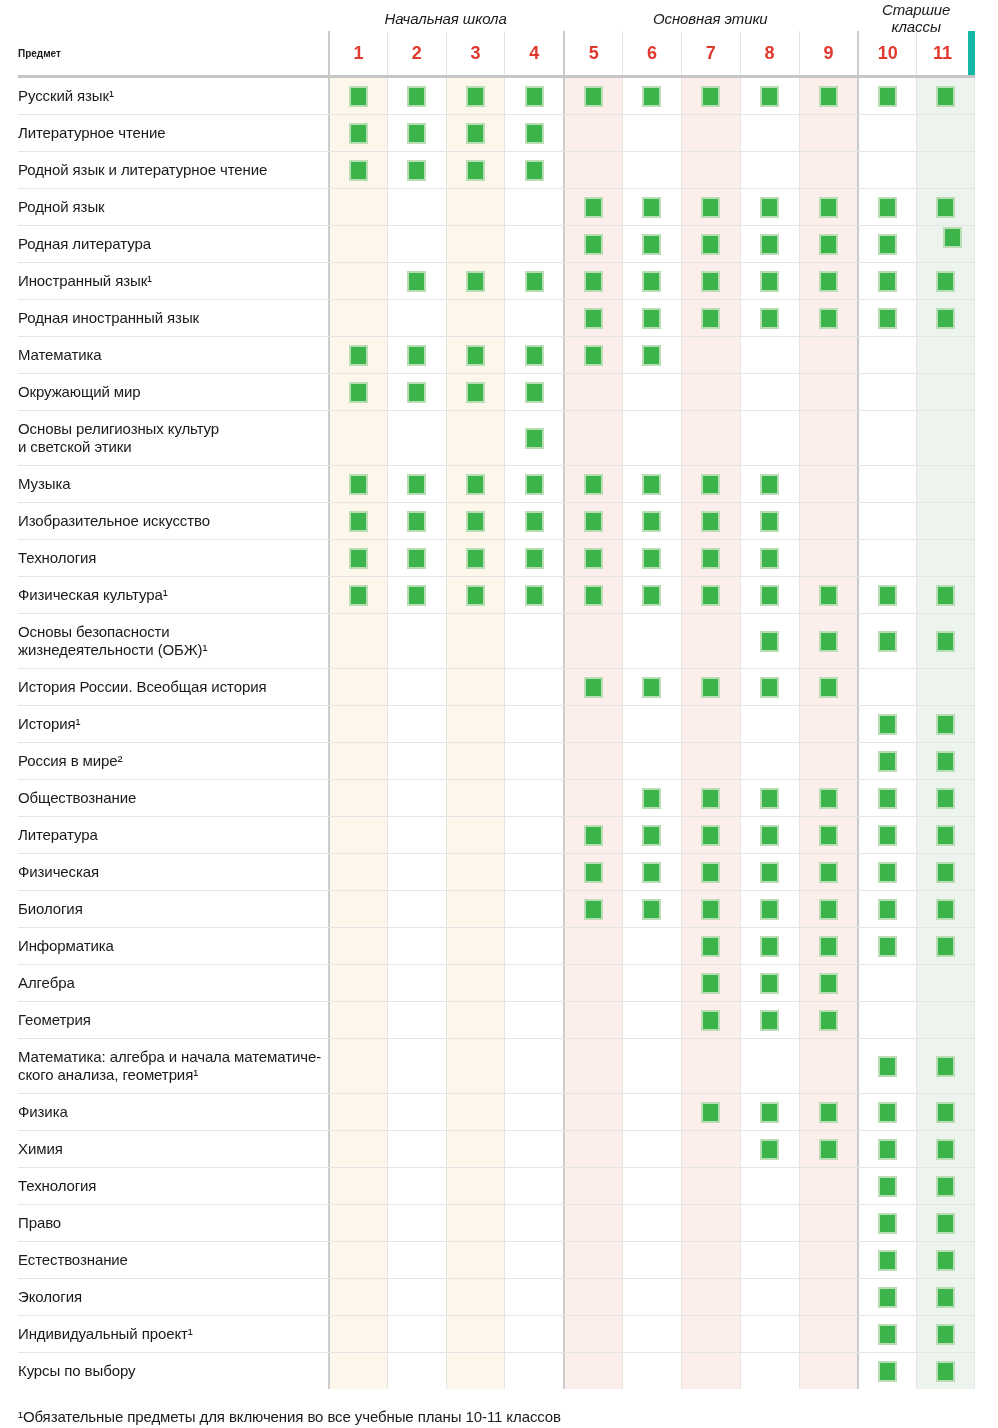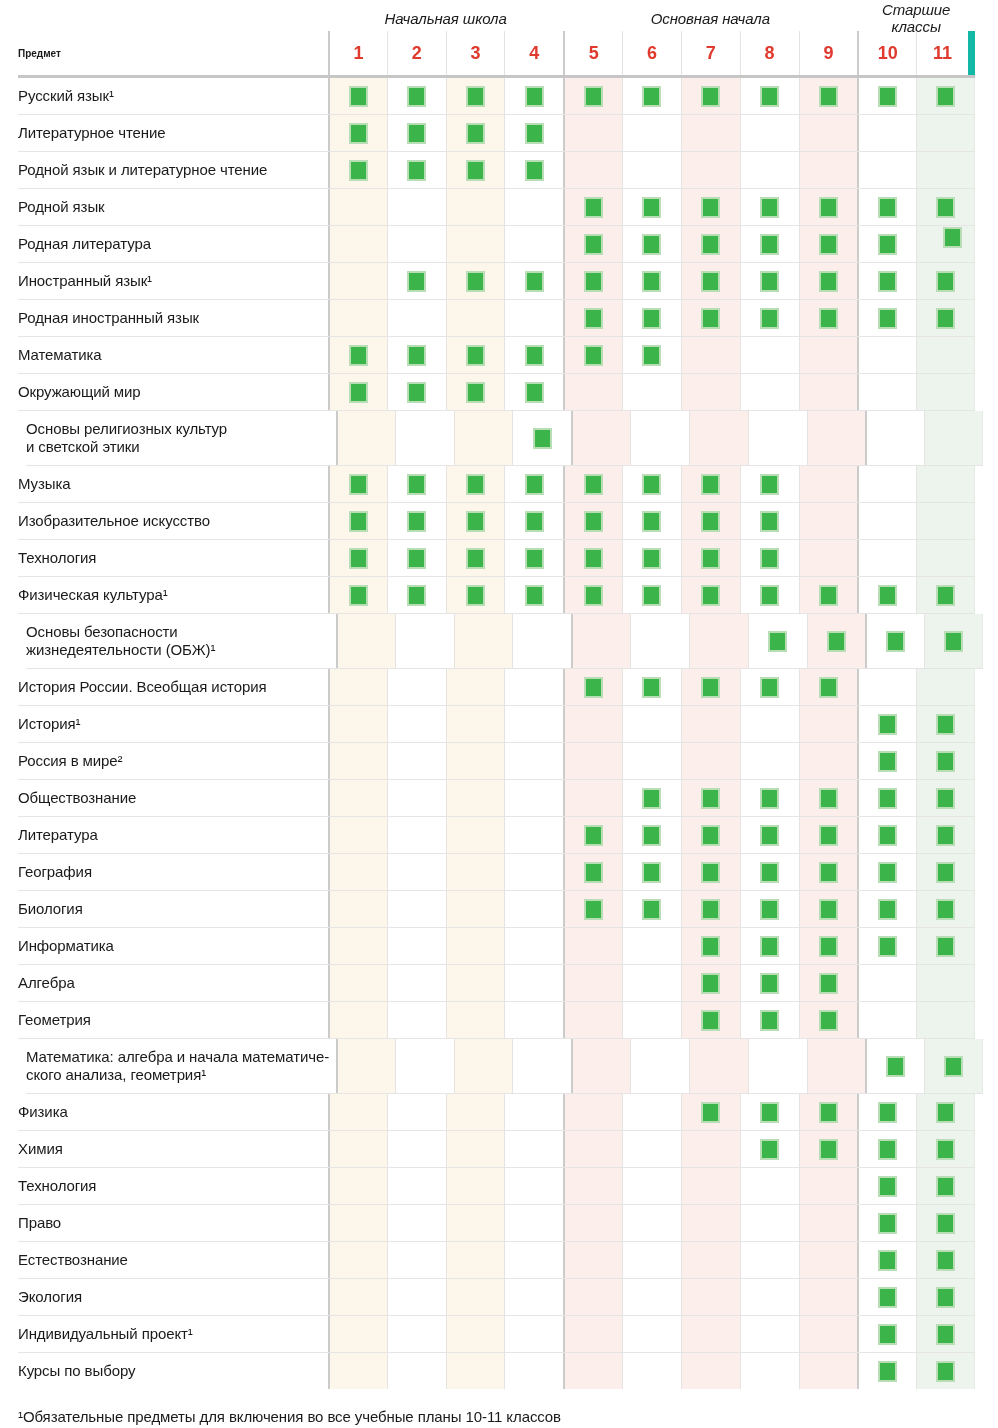--- a/index.html
+++ b/index.html
@@ -25,21 +25,21 @@
     display:flex;align-items:center;justify-content:center;
     font-weight:bold;font-size:18px;color:#e0392e;
     border-left:1px solid #e3e3e3;
   }
   .gcell.first{border-left:1px solid #dadada;}
   .gcell.gb{border-left:2px solid #cbcbcb;}
   .gcell.last{border-right:7px solid #14b8a6;}
 
   
   .row{height:36px;border-bottom:1px solid #e5e5e5;}
-  .row.tall{height:54px;margin-left:8px;}
+  .row.tall{height:54px;}
   .row.last{border-bottom:none;}
   .subject{
     display:flex;align-items:center;font-size:15px;line-height:18px;
     letter-spacing:-0.1px;white-space:pre-line;padding-right:6px;
   }
   .cell{
     display:flex;align-items:center;justify-content:center;
     border-left:1px solid #e6e4e1;
   }
   .cell.first{border-left:1px solid #dadada;}
@@ -58,21 +58,21 @@
   .footnotes{margin-top:16px;font-size:15px;line-height:24px;letter-spacing:-0.1px;}
 </style>
 </head>
 <body>
 
 <div class="wrap">
 
   <div class="grid groups-row">
     <div></div>
     <div class="group-label" style="grid-column:2 / span 4">Начальная школа</div>
-    <div class="group-label" style="grid-column:6 / span 5">Основная начала</div>
+    <div class="group-label" style="grid-column:6 / span 5">Основная этики</div>
     <div class="group-label" style="grid-column:11 / span 2">Старшие классы</div>
   </div>
 
   <div class="grid grades-row">
     <div class="subject-head">Предмет</div>
 
   <div class="gcell gb first">1</div>
       <div class="gcell">2</div>
       <div class="gcell">3</div>
       <div class="gcell">4</div>
@@ -606,21 +606,21 @@
           <div class="sq"></div>
         </div>
         <div class="cell  gb">
           <div class="sq"></div>
         </div>
         <div class="cell greenbg last">
           <div class="sq"></div>
         </div>
       </div>
       <div class="grid row">
-        <div class="subject">География</div>
+        <div class="subject">Физическая</div>
         <div class="cell cream gb first"></div>
         <div class="cell "></div>
         <div class="cell cream"></div>
         <div class="cell "></div>
         <div class="cell pink gb">
           <div class="sq"></div>
         </div>
         <div class="cell ">
           <div class="sq"></div>
         </div>

